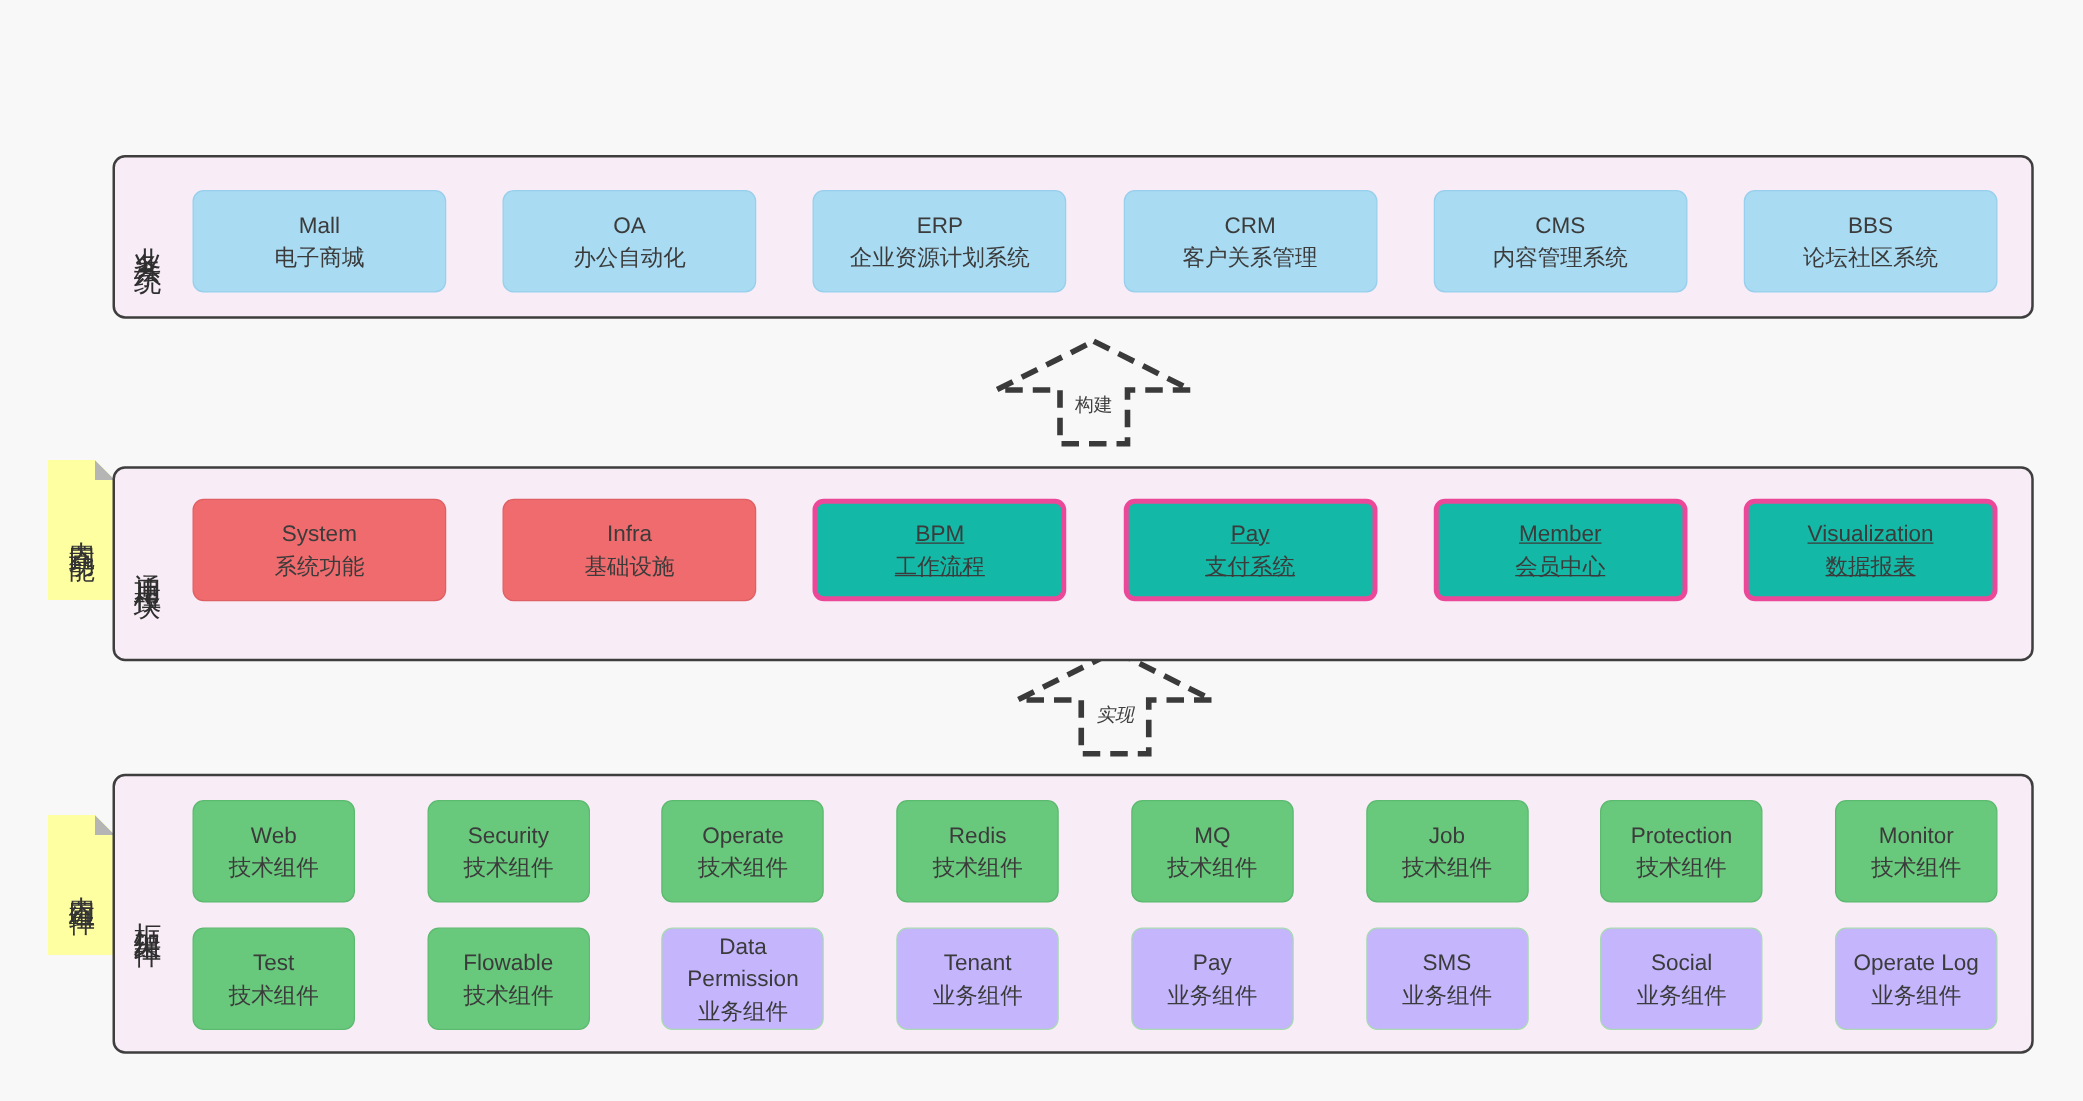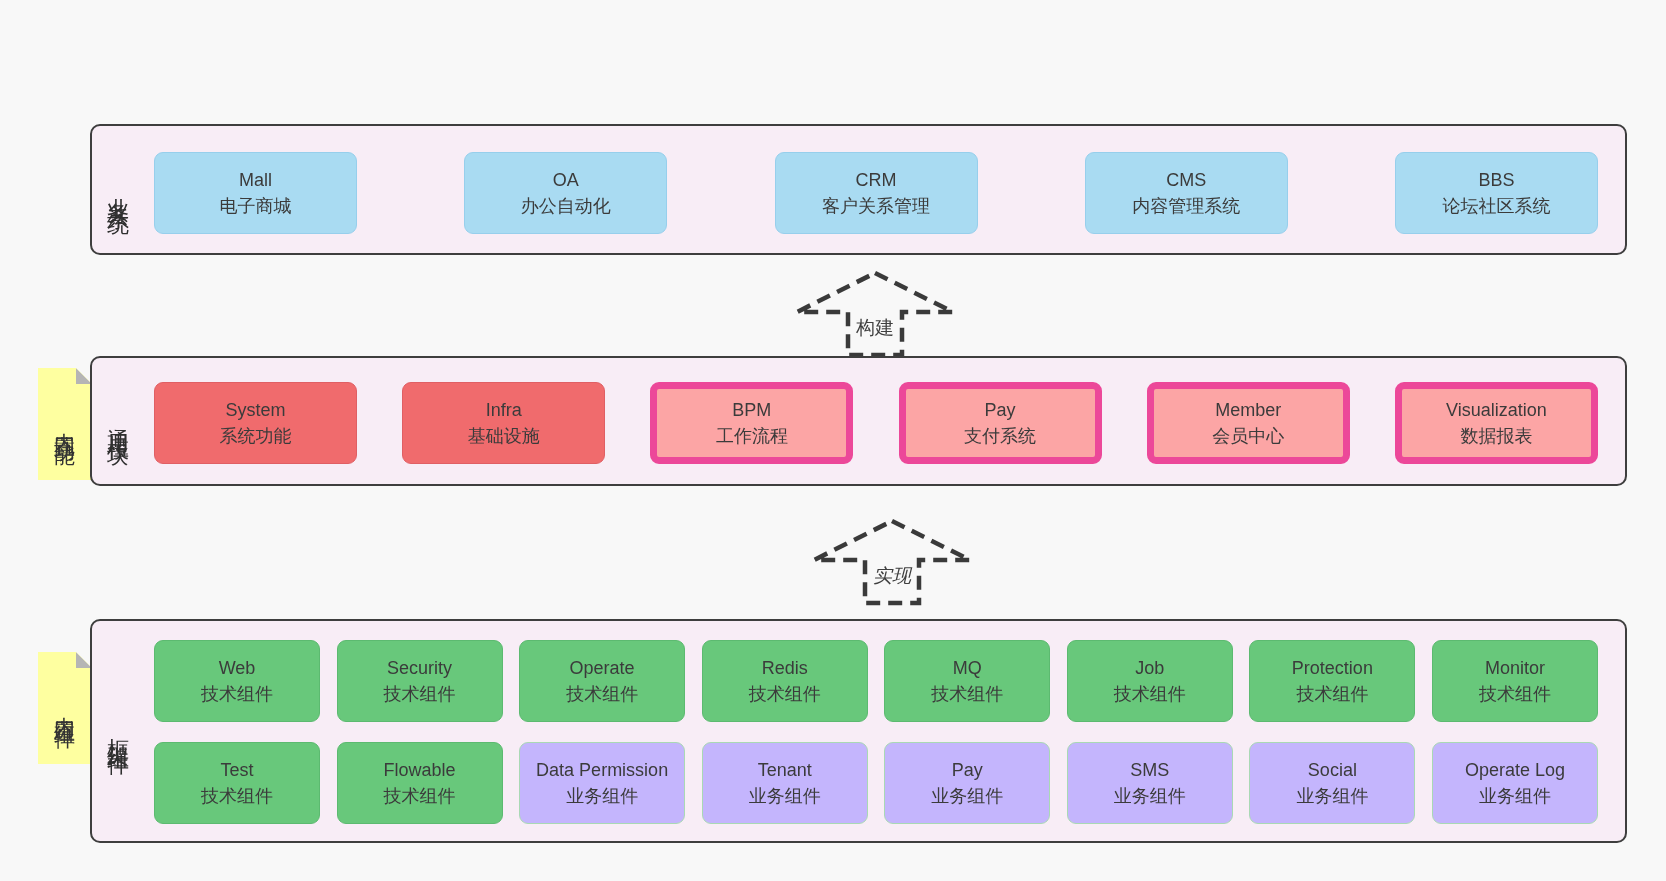--- a/index.html
+++ b/index.html
@@ -8,21 +8,21 @@
     background:#f8f8f8; color:#3d3d3d;
     font-family:"Liberation Sans","DejaVu Sans",sans-serif;
   }
 
   
   .layer {
     position:absolute; left:90px; width:1537px; box-sizing:border-box;
     background:#f8edf6; border:2.5px solid #3e3e3e; border-radius:10px; z-index:2;
   }
   #layer-business   { top:124px; height:131px; }
-  #layer-modules    { top:356px; height:130px; }
+  #layer-modules    { top:373px; height:156px; }
   #layer-components { top:619px; height:224px; }
 
   .layer-title {
     position:absolute; left:15px; top:50%; transform:translateY(-50%);
     writing-mode:vertical-rl; text-orientation:upright;
     font-size:22px; line-height:1; letter-spacing:5px; color:#2f2f2f;
   }
 
   
   .boxes-row {
@@ -34,25 +34,25 @@
   #layer-components .row-1 { top:19px; }
   #layer-components .row-2 { top:121px; }
 
   .box {
     height:82px; box-sizing:border-box; border-radius:9px;
     display:flex; flex-direction:column; align-items:center; justify-content:center;
     text-align:center; font-size:18px; line-height:1.45; color:#3b3b3b;
     padding:2px 12px;
   }
   .w6 { width:203px; }
-  .w8 { width:166px; padding:2px 6px; }
+  .w8 { width:130px; padding:2px 6px; }
 
   .blue   { background:#a9dbf2; border:1px solid #97cfec; }
   .red    { background:#f06b6d; border:1px solid #e05f64; }
-  .pink   { background:#fca5a5; border:7px solid #ec4899; }
+  .pink   { background:#14b8a6; border:4px solid #ec4899;text-decoration:underline; }
   .green  { background:#68c87b; border:1px solid #5cba70; }
   .lgreen { background:#c4b5fd; border:1px solid #a9d9b4; }
 
   
   .note {
     position:absolute; width:54px; background:#feffa0; z-index:1;
     display:flex; align-items:center; justify-content:center;
     clip-path:polygon(0 0, calc(100% - 16px) 0, 100% 16px, 100% 100%, 0 100%);
   }
   #note-builtin-features   { left:38px; top:368px; height:112px; }
@@ -66,21 +66,21 @@
     font-size:21px; line-height:1; letter-spacing:4px; color:#333;
   }
 
   
   .arrow-wrap { position:absolute; width:160px; height:88px; z-index:1; }
   #arrow-build     { left:795px; top:270px; }
   #arrow-implement { left:812px; top:518px;font-style:italic; }
   .arrow-wrap svg { display:block; }
   .arrow-label {
     position:absolute; left:50%; top:45px; transform:translateX(-50%);
-    background:#f8f8f8; padding:0 3px; font-size:19px; color:#3f3f3f; white-space:nowrap;
+    background:#f8f8f8; padding:0 3px; font-size:15px; color:#3f3f3f; white-space:nowrap;
   }
 </style>
 </head>
 <body>
 
 <div class="canvas">
 
   <div class="note" id="note-builtin-features">
     <span class="note-fold"></span>
     <span class="note-text">内置功能</span>
@@ -106,20 +106,24 @@
   <div class="layer" id="layer-business">
     <div class="layer-title">业务系统</div>
     <div class="boxes-row">
       <div class="box w6 blue">
         <div>Mall</div>
         <div>电子商城</div>
       </div>
       <div class="box w6 blue">
         <div>OA</div>
         <div>办公自动化</div>
+      </div>
+      <div class="box w6 blue">
+        <div>ERP</div>
+        <div>企业资源计划系统</div>
       </div>
       <div class="box w6 blue">
         <div>CRM</div>
         <div>客户关系管理</div>
       </div>
       <div class="box w6 blue">
         <div>CMS</div>
         <div>内容管理系统</div>
       </div>
       <div class="box w6 blue">

